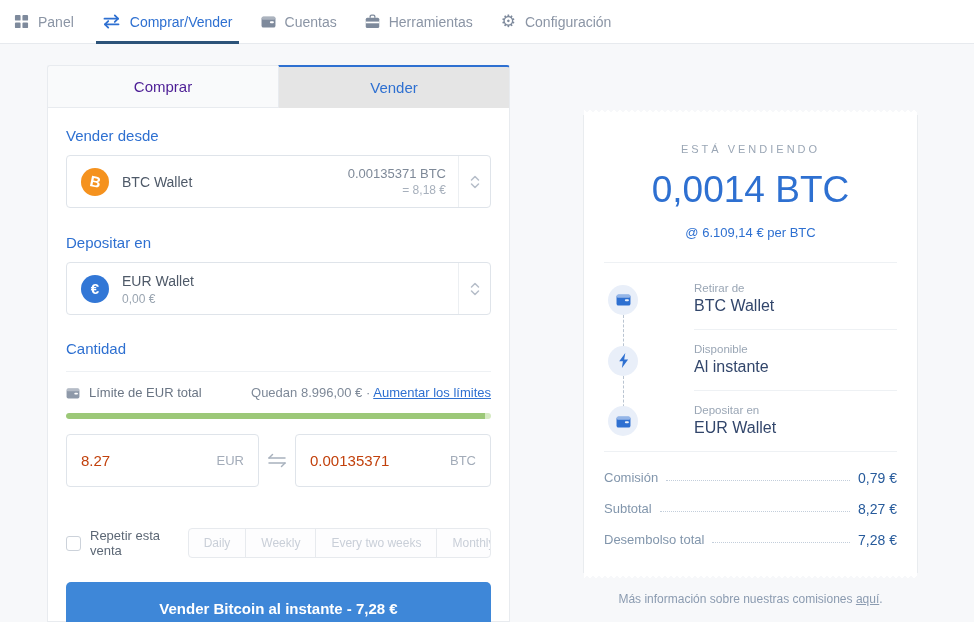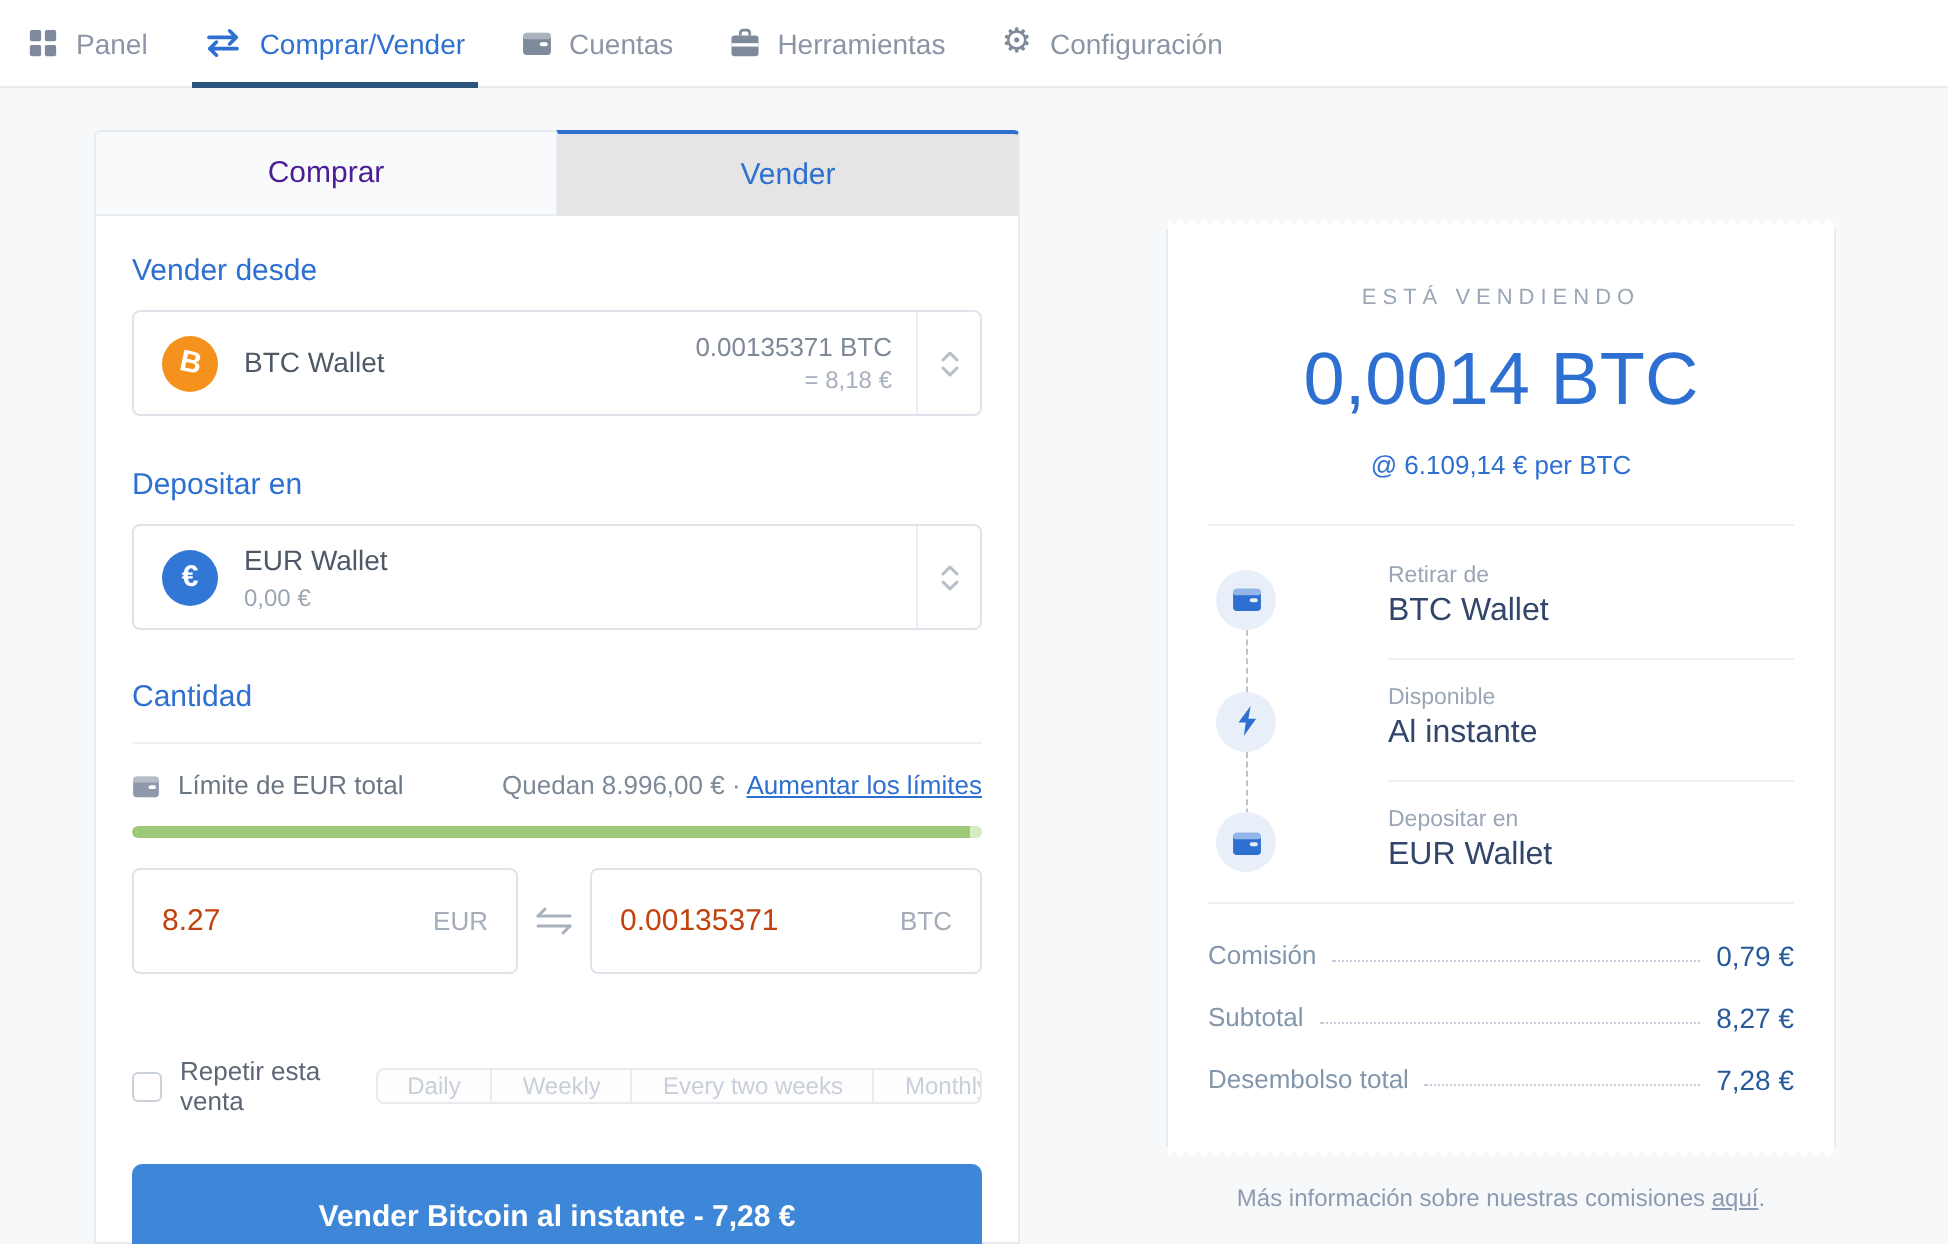--- a/index.html
+++ b/index.html
@@ -66,21 +66,21 @@
   .ai-crypto { width:196px; }
   .amount-input input { border:none; outline:none; width:100%; font-size:15px; color:#c2410c;
                   font-family:inherit; background:transparent; }
   .ai-suffix { font-size:13px; color:#a3acb9; margin-left:6px; }
   .swap { flex:1; display:flex; align-items:center; justify-content:center; color:#a8b1bd; }
 
   .repeat-row { display:flex; align-items:center; margin-top:41px; }
   .repeat-label { display:flex; align-items:center; gap:9px; font-size:13px; color:#5c6775; cursor:pointer; }
   .repeat-check { width:15px; height:15px; border:1px solid #ccd2da; border-radius:3px;
                   background:#fff; appearance:none; -webkit-appearance:none; cursor:pointer; flex:none; }
-  .freq-group { margin-left:auto; display:flex; height:18px; border:1px solid #e7eaee;
+  .freq-group { margin-left:auto; display:flex; height:30px; border:1px solid #e7eaee;
                 border-radius:4px; overflow:hidden; background:#fdfdfe; }
   .freq-btn { border:none; background:transparent; color:#c9cfd8; font-size:12px; padding:0 15px;
               font-family:inherit; border-left:1px solid #e7eaee; cursor:default; white-space:nowrap; }
   .freq-btn:first-child { border-left:none; }
 
   .submit-btn { margin-top:24px; width:100%; height:53px; background:#3e87d8; border:none;
                 border-radius:5px; color:#fff; font-size:15px; font-weight:bold;
                 font-family:inherit; cursor:pointer; box-shadow:inset 0 -2px 0 rgba(20,60,110,.18); }
 
   

